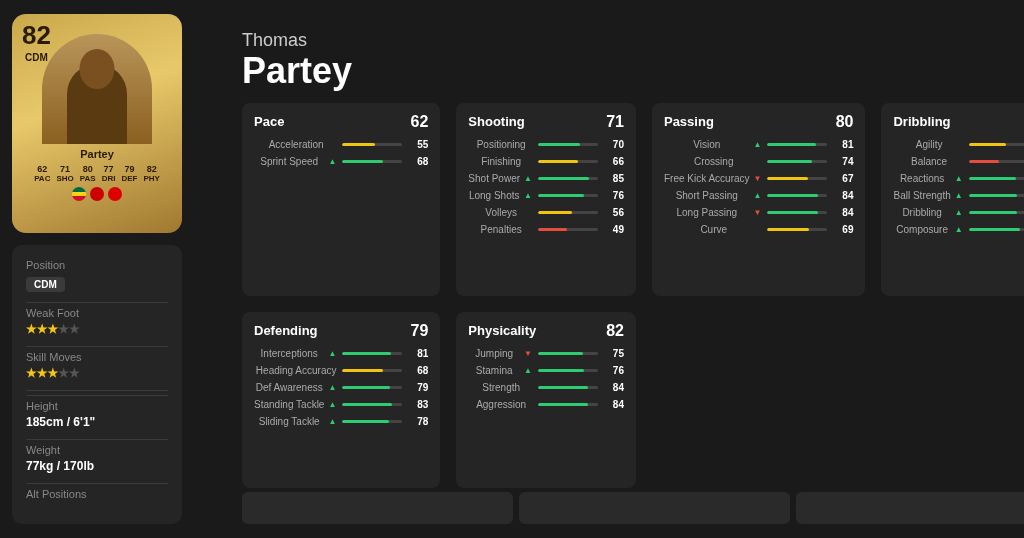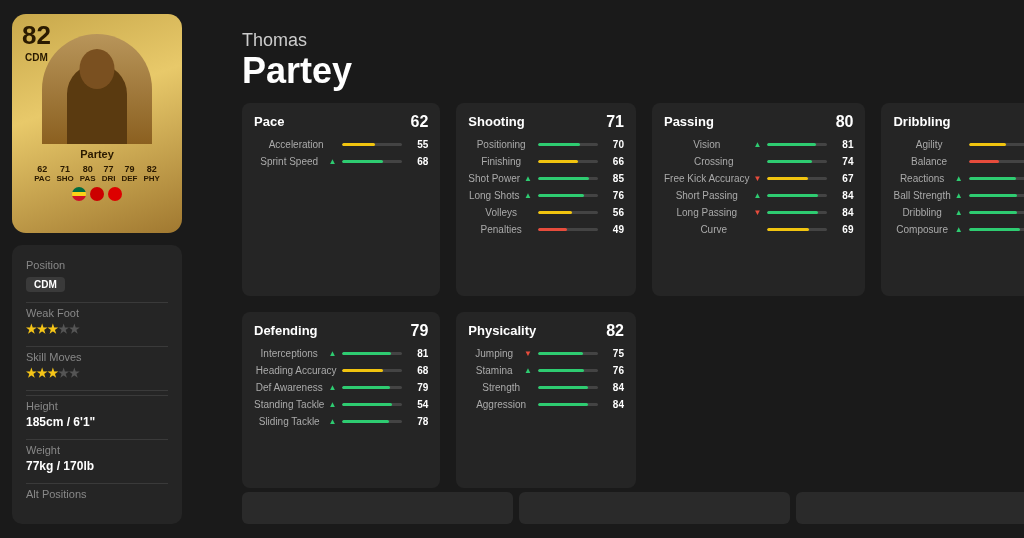--- a/index.html
+++ b/index.html
@@ -562,21 +562,21 @@
             <div class="stat-bar bar-green" style="width:79%;"></div>
           </div>
           <span class="stat-num">79</span>
         </div>
         <div class="stat-row">
           <span class="stat-label">Standing Tackle</span>
           <span class="stat-arrow">▲</span>
           <div class="stat-bar-wrap">
             <div class="stat-bar bar-green" style="width:83%;"></div>
           </div>
-          <span class="stat-num">54</span>
+          <span class="stat-num">83</span>
         </div>
         <div class="stat-row">
           <span class="stat-label">Sliding Tackle</span>
           <span class="stat-arrow">▲</span>
           <div class="stat-bar-wrap">
             <div class="stat-bar bar-green" style="width:78%;"></div>
           </div>
           <span class="stat-num">78</span>
         </div>
       </div>

